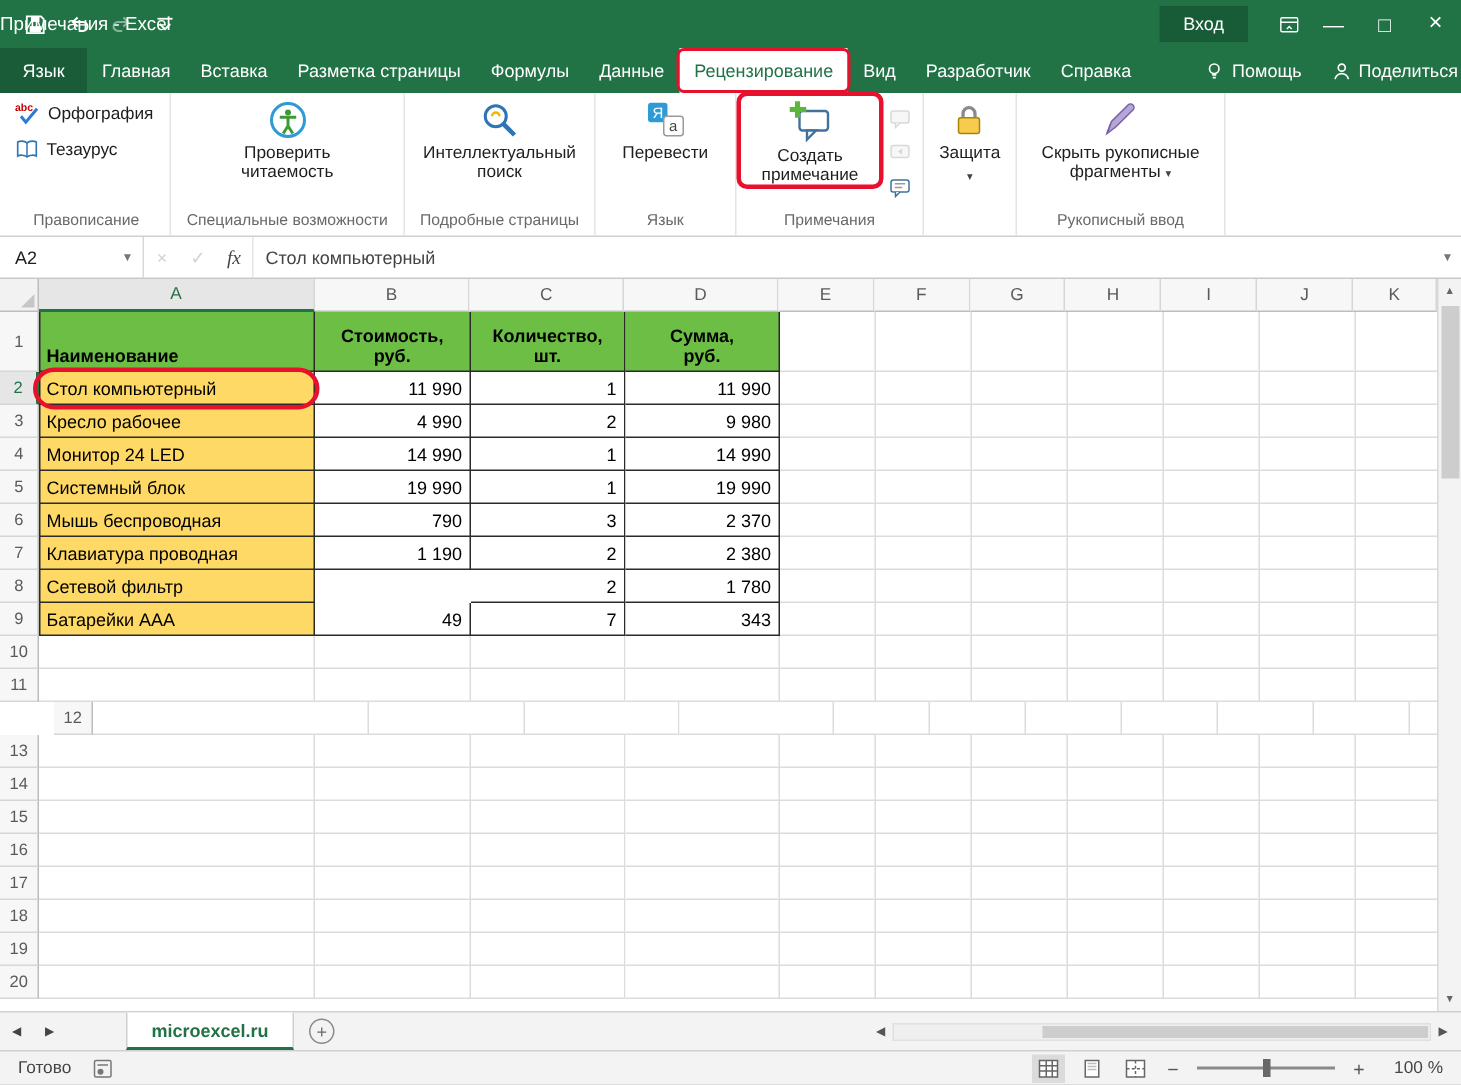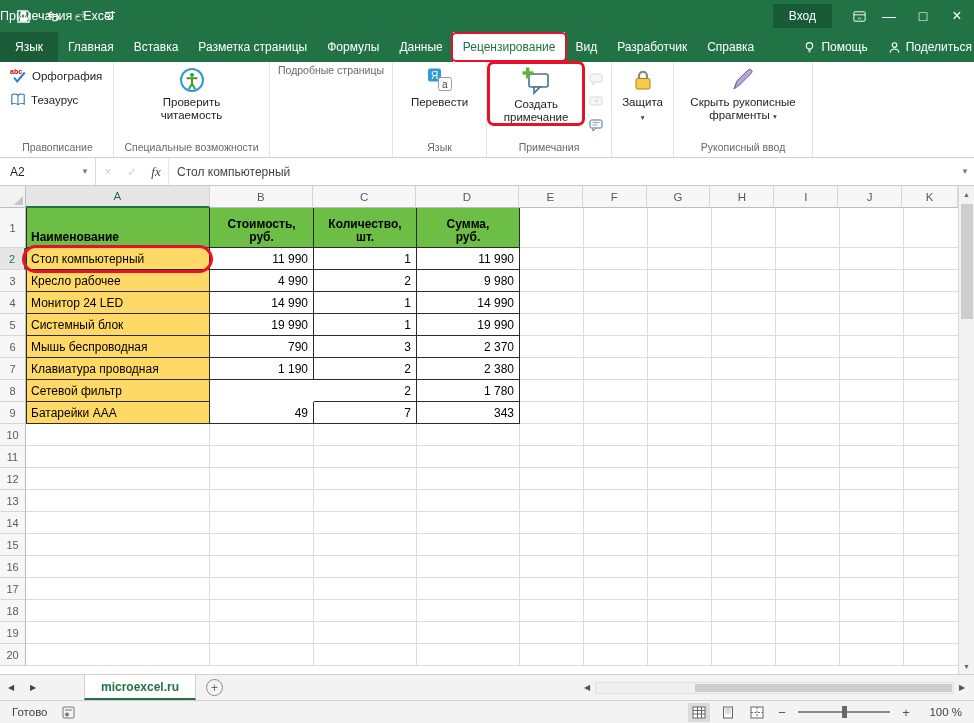--- a/index.html
+++ b/index.html
@@ -202,20 +202,30 @@
               <circle cx="13" cy="8" r="2" fill="#3C9B35"></circle>
               <path d="M7.5 11.2 h11 M13 11.2 v5.8 M13 17 l-3.2 5 M13 17 l3.2 5" stroke="#3C9B35" stroke-width="2" fill="none"></path>
             </svg>
           <span class="bl" style="width:74px;">Проверить читаемость</span>
         </div>
       </div>
       <div class="rg-label">Специальные возможности</div>
     </div>
 
     <div class="rgroup" style="min-width:122px;">
+      <div class="rg-body">
+        <div class="bbtn">
+          <svg width="26" height="26" viewBox="0 0 26 26">
+              <circle cx="10.5" cy="10.5" r="7" fill="#fff" stroke="#2E75B6" stroke-width="2"></circle>
+              <line x1="15.7" y1="15.7" x2="23" y2="23" stroke="#2E75B6" stroke-width="3"></line>
+              <path d="M8 10.5 a2.5 2.5 0 0 1 5 0" fill="none" stroke="#F2B600" stroke-width="1.6"></path>
+            </svg>
+          <span class="bl" style="width:106px;">Интеллектуальный поиск</span>
+        </div>
+      </div>
       <div class="rg-label">Подробные страницы</div>
     </div>
 
     <div class="rgroup" style="min-width:94px;">
       <div class="rg-body">
         <div class="bbtn">
           <svg width="26" height="26" viewBox="0 0 26 26">
               <rect x="1" y="1.5" width="13" height="13" rx="2" fill="#2E9BD6"></rect>
               <text x="4" y="11.5" font-size="10" fill="#fff" font-family="Liberation Sans">Я</text>
               <rect x="11.5" y="10.5" width="13" height="13" rx="2" fill="#fff" stroke="#9A9A9A"></rect>
@@ -472,21 +482,21 @@
             <div class="cell" style="width: 103px;"></div>
             <div class="cell" style="width: 103px;"></div>
             <div class="cell" style="width: 64px;"></div>
             <div class="cell" style="width: 64px;"></div>
             <div class="cell" style="width: 64px;"></div>
             <div class="cell" style="width: 64px;"></div>
             <div class="cell" style="width: 64px;"></div>
             <div class="cell" style="width: 64px;"></div>
             <div class="cell" style="width: 56px;"></div>
           </div>
-          <div class="grow" style="height: 22px;">
+          <div class="grow" style="height: 22px; margin-left: 36px;">
             <div class="rowhdr">12</div>
             <div class="cell" style="width: 184px;"></div>
             <div class="cell" style="width: 104px;"></div>
             <div class="cell" style="width: 103px;"></div>
             <div class="cell" style="width: 103px;"></div>
             <div class="cell" style="width: 64px;"></div>
             <div class="cell" style="width: 64px;"></div>
             <div class="cell" style="width: 64px;"></div>
             <div class="cell" style="width: 64px;"></div>
             <div class="cell" style="width: 64px;"></div>

